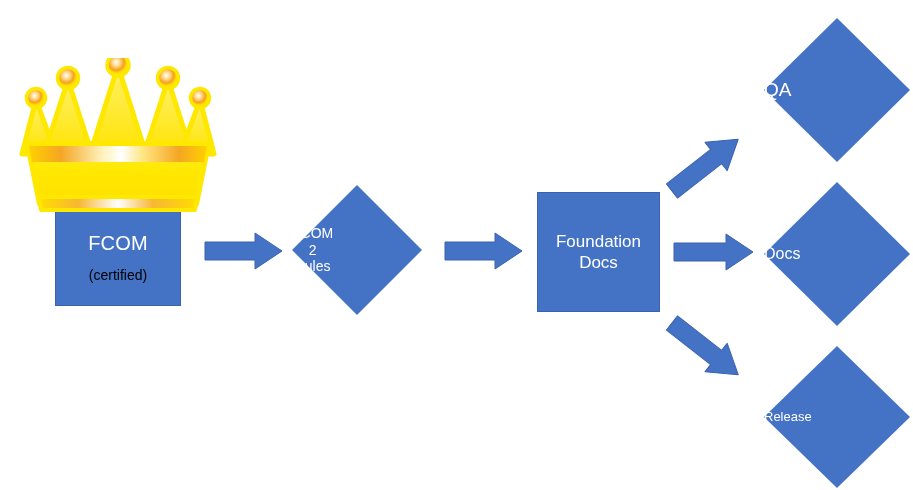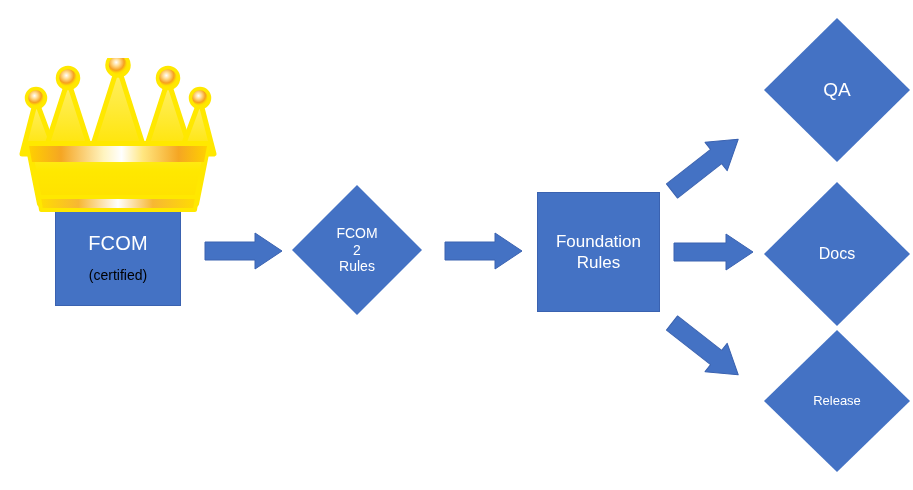--- a/index.html
+++ b/index.html
@@ -66,42 +66,42 @@
   .diamond {
     position: absolute;
     background: #4472C4;
     -webkit-clip-path: polygon(50% 0%, 100% 50%, 50% 100%, 0% 50%);
     clip-path: polygon(50% 0%, 100% 50%, 50% 100%, 0% 50%);
   }
   .diamond-wrap {
     position: absolute;
     display: flex;
     align-items: center;
-    justify-content: center;
+    justify-content: flex-start;
   }
   .diamond-wrap .dlabel {
     position: relative;
     z-index: 2;
     color: #ffffff;
     text-align: center;
     line-height: 1.2;
     white-space: pre-line;
     pointer-events: none;
   }
 
   #d-fcom2 { left: 292px; top: 185px; width: 130px; height: 130px; }
   #d-fcom2 .dlabel { font-size: 14px; }
 
   #d-qa { left: 764px; top: 18px; width: 146px; height: 144px; }
   #d-qa .dlabel { font-size: 19px; }
 
   #d-docs { left: 764px; top: 182px; width: 146px; height: 144px; }
   #d-docs .dlabel { font-size: 16px; }
 
-  #d-release { left: 764px; top: 330px; width: 146px; height: 142px; }
+  #d-release { left: 764px; top: 346px; width: 146px; height: 142px; }
   #d-release .dlabel { font-size: 13px; }
 
   
   .arrow {
     position: absolute;
   }
   .arrow svg { display: block; overflow: visible; }
 
   
   #crown {
@@ -199,21 +199,21 @@
   </div>
 
   <div class="arrow" style="left:445px; top:233px;">
     <svg width="78" height="36" viewBox="0 0 78 36">
       <polygon points="0,9 50,9 50,0 77,18 50,36 50,27 0,27" fill="#4472C4" stroke="#3A62B0" stroke-width="1" stroke-linejoin="round"></polygon>
     </svg>
   </div>
 
   <div class="rect" id="foundation-box">
     <div class="t-main">Foundation
-Rules</div>
+Docs</div>
   </div>
 
   <div class="arrow" style="left:672px; top:139px;">
     <svg width="88" height="72" viewBox="0 0 88 72">
       <g transform="rotate(-38 0 52)">
         <polygon points="0,43 56,43 56,34 84,52 56,70 56,61 0,61" fill="#4472C4" stroke="#3A62B0" stroke-width="1" stroke-linejoin="round"></polygon>
       </g>
     </svg>
   </div>
 

